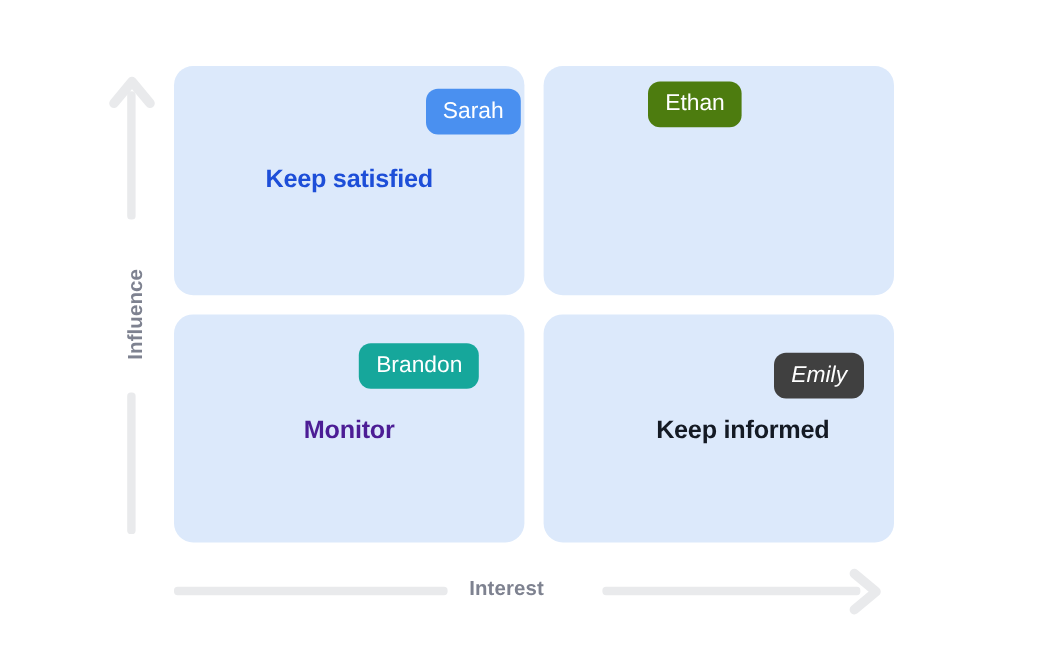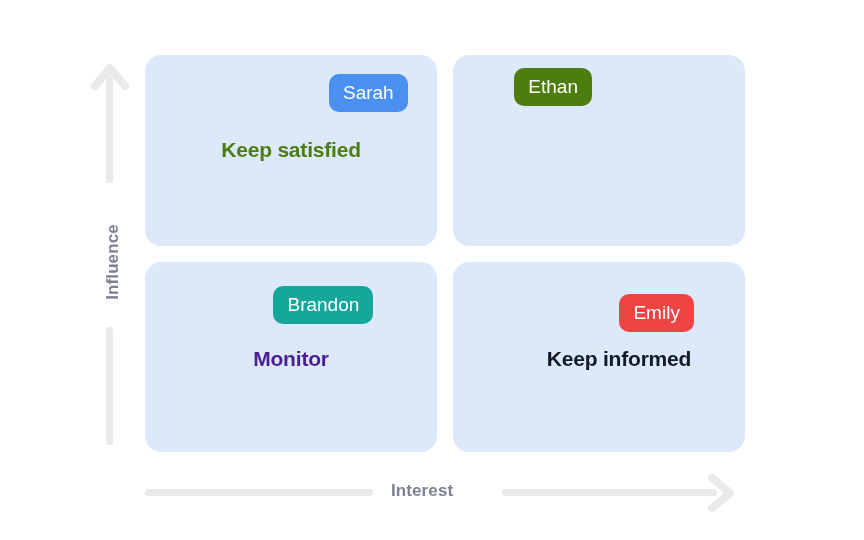--- a/index.html
+++ b/index.html
@@ -84,20 +84,21 @@
     align-items: center;
     justify-content: center;
     height: 38px;
     padding: 0 14px;
     border-radius: 10px;
     color: #ffffff;
     font-size: 19px;
     font-weight: 400;
     white-space: nowrap;
     box-sizing: border-box;
+    margin-left: 26px;
   }
 </style>
 </head>
 <body>
 
 <div id="matrix-root">
 
   <div>
     <svg class="axis-arrow" style="left:91px; top:62px;" width="38" height="30" viewBox="0 0 38 30">
       <path d="M4 24 L19 6 L34 24" fill="none" stroke="#e9eaec" stroke-width="8" stroke-linecap="round" stroke-linejoin="round"></path>
@@ -115,37 +116,37 @@
       <path d="M6 5 L24 20 L6 35" fill="none" stroke="#e9eaec" stroke-width="8" stroke-linecap="round" stroke-linejoin="round"></path>
     </svg>
   </div>
 
   <div id="quadrant-grid">
 
     <div class="quadrant tl" style="background: rgb(220, 233, 251);">
       <div class="stakeholder-tag" style="background: rgb(74, 144, 240); left: 63%; top: 10%;">
         <span>Sarah</span>
       </div>
-      <div class="quadrant-title" style="color: #4d7c0f;">Keep satisfied</div>
+      <div class="quadrant-title" style="color: #1d4ed8;">Keep satisfied</div>
     </div>
 
     <div class="quadrant tr" style="background: rgb(220, 233, 251);">
       <div class="stakeholder-tag" style="background: #4d7c0f; left: 21%; top: 7%;">
         <span>Ethan</span>
       </div>
     </div>
 
     <div class="quadrant bl" style="background: rgb(220, 233, 251);">
       <div class="stakeholder-tag" style="background: rgb(22, 167, 155); left: 44%; top: 13%;">
         <span>Brandon</span>
       </div>
       <div class="quadrant-title" style="color: #4c1d95;">Monitor</div>
     </div>
 
     <div class="quadrant br" style="background: rgb(220, 233, 251);">
-      <div class="stakeholder-tag" style="background: #ef4444; left: 57%; top: 17%;">
+      <div class="stakeholder-tag" style="background: #404040; left: 57%; top: 17%; font-style: italic;">
         <span>Emily</span>
       </div>
       <div class="quadrant-title" style="color: rgb(20, 26, 36);">Keep informed</div>
     </div>
 
   </div>
 </div>
 
 </body></html>

